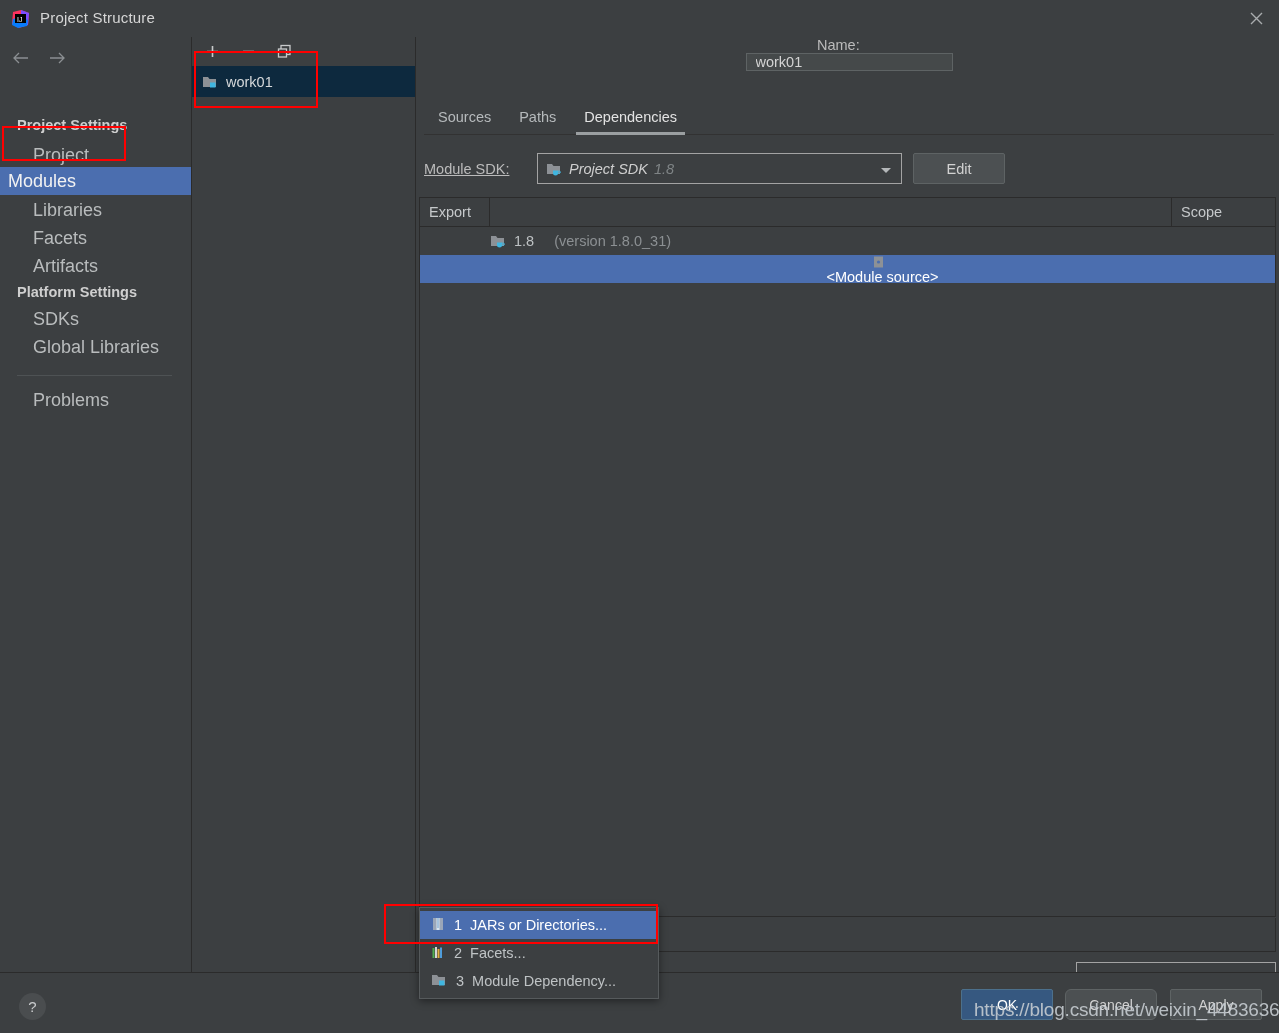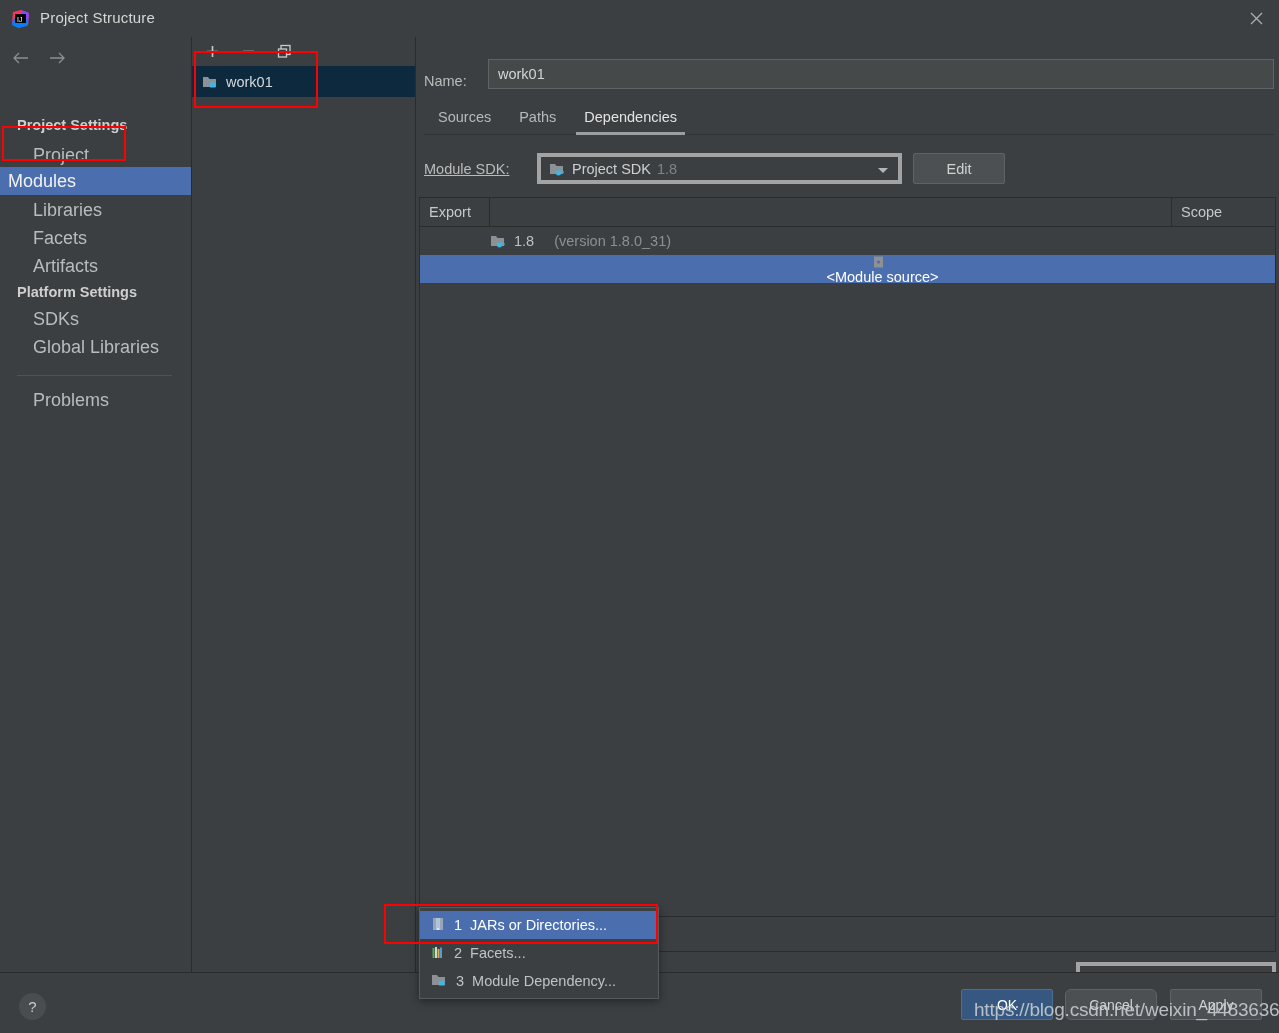--- a/index.html
+++ b/index.html
@@ -146,23 +146,23 @@
 
   
   .content {
     position: absolute;
     left: 416px; top: 37px;
     width: 863px; height: 935px;
     background: #3c3f41;
   }
   .name-row {
     position: absolute;
-    left: 8px; top: 20px;
+    left: 8px; top: 0;
     width: 850px; height: 32px;
-    display: flex; align-items: flex-end;
+    display: flex; align-items: center; flex-direction: column;
   }
   .name-label {
     font-size: 14.5px; color: #bbbbbb;
     width: 64px;
   }
   .name-input {
     flex: 1;
     height: 30px;
     background: #45494a;
     border: 1px solid #5e6364;
@@ -199,28 +199,29 @@
   .sdk-row {
     position: absolute;
     left: 8px; top: 116px;
     width: 850px; height: 31px;
     display: flex; align-items: center;
   }
   .sdk-label { font-size: 14.5px; color: #bbbbbb; width: 113px; text-decoration: underline; }
   .combo {
     height: 31px;
     background: #3c3f41;
-    border: 4px solid #a3a3a3;
+    border: 1px solid #a3a3a3;
     display: flex; align-items: center;
     padding: 0 8px;
     box-sizing: border-box;
     font-size: 14.5px;
     color: #cfcfcf;
     cursor: pointer;
     position: relative;
+    font-style: italic;
   }
   .combo .arrow {
     position: absolute; right: 9px; top: 50%;
     transform: translateY(-50%);
   }
   #sdk-combo { width: 365px; }
   .sdk-ver { color: #7f8486; margin-left: 6px; }
   .btn {
     height: 31px;
     min-width: 92px;

